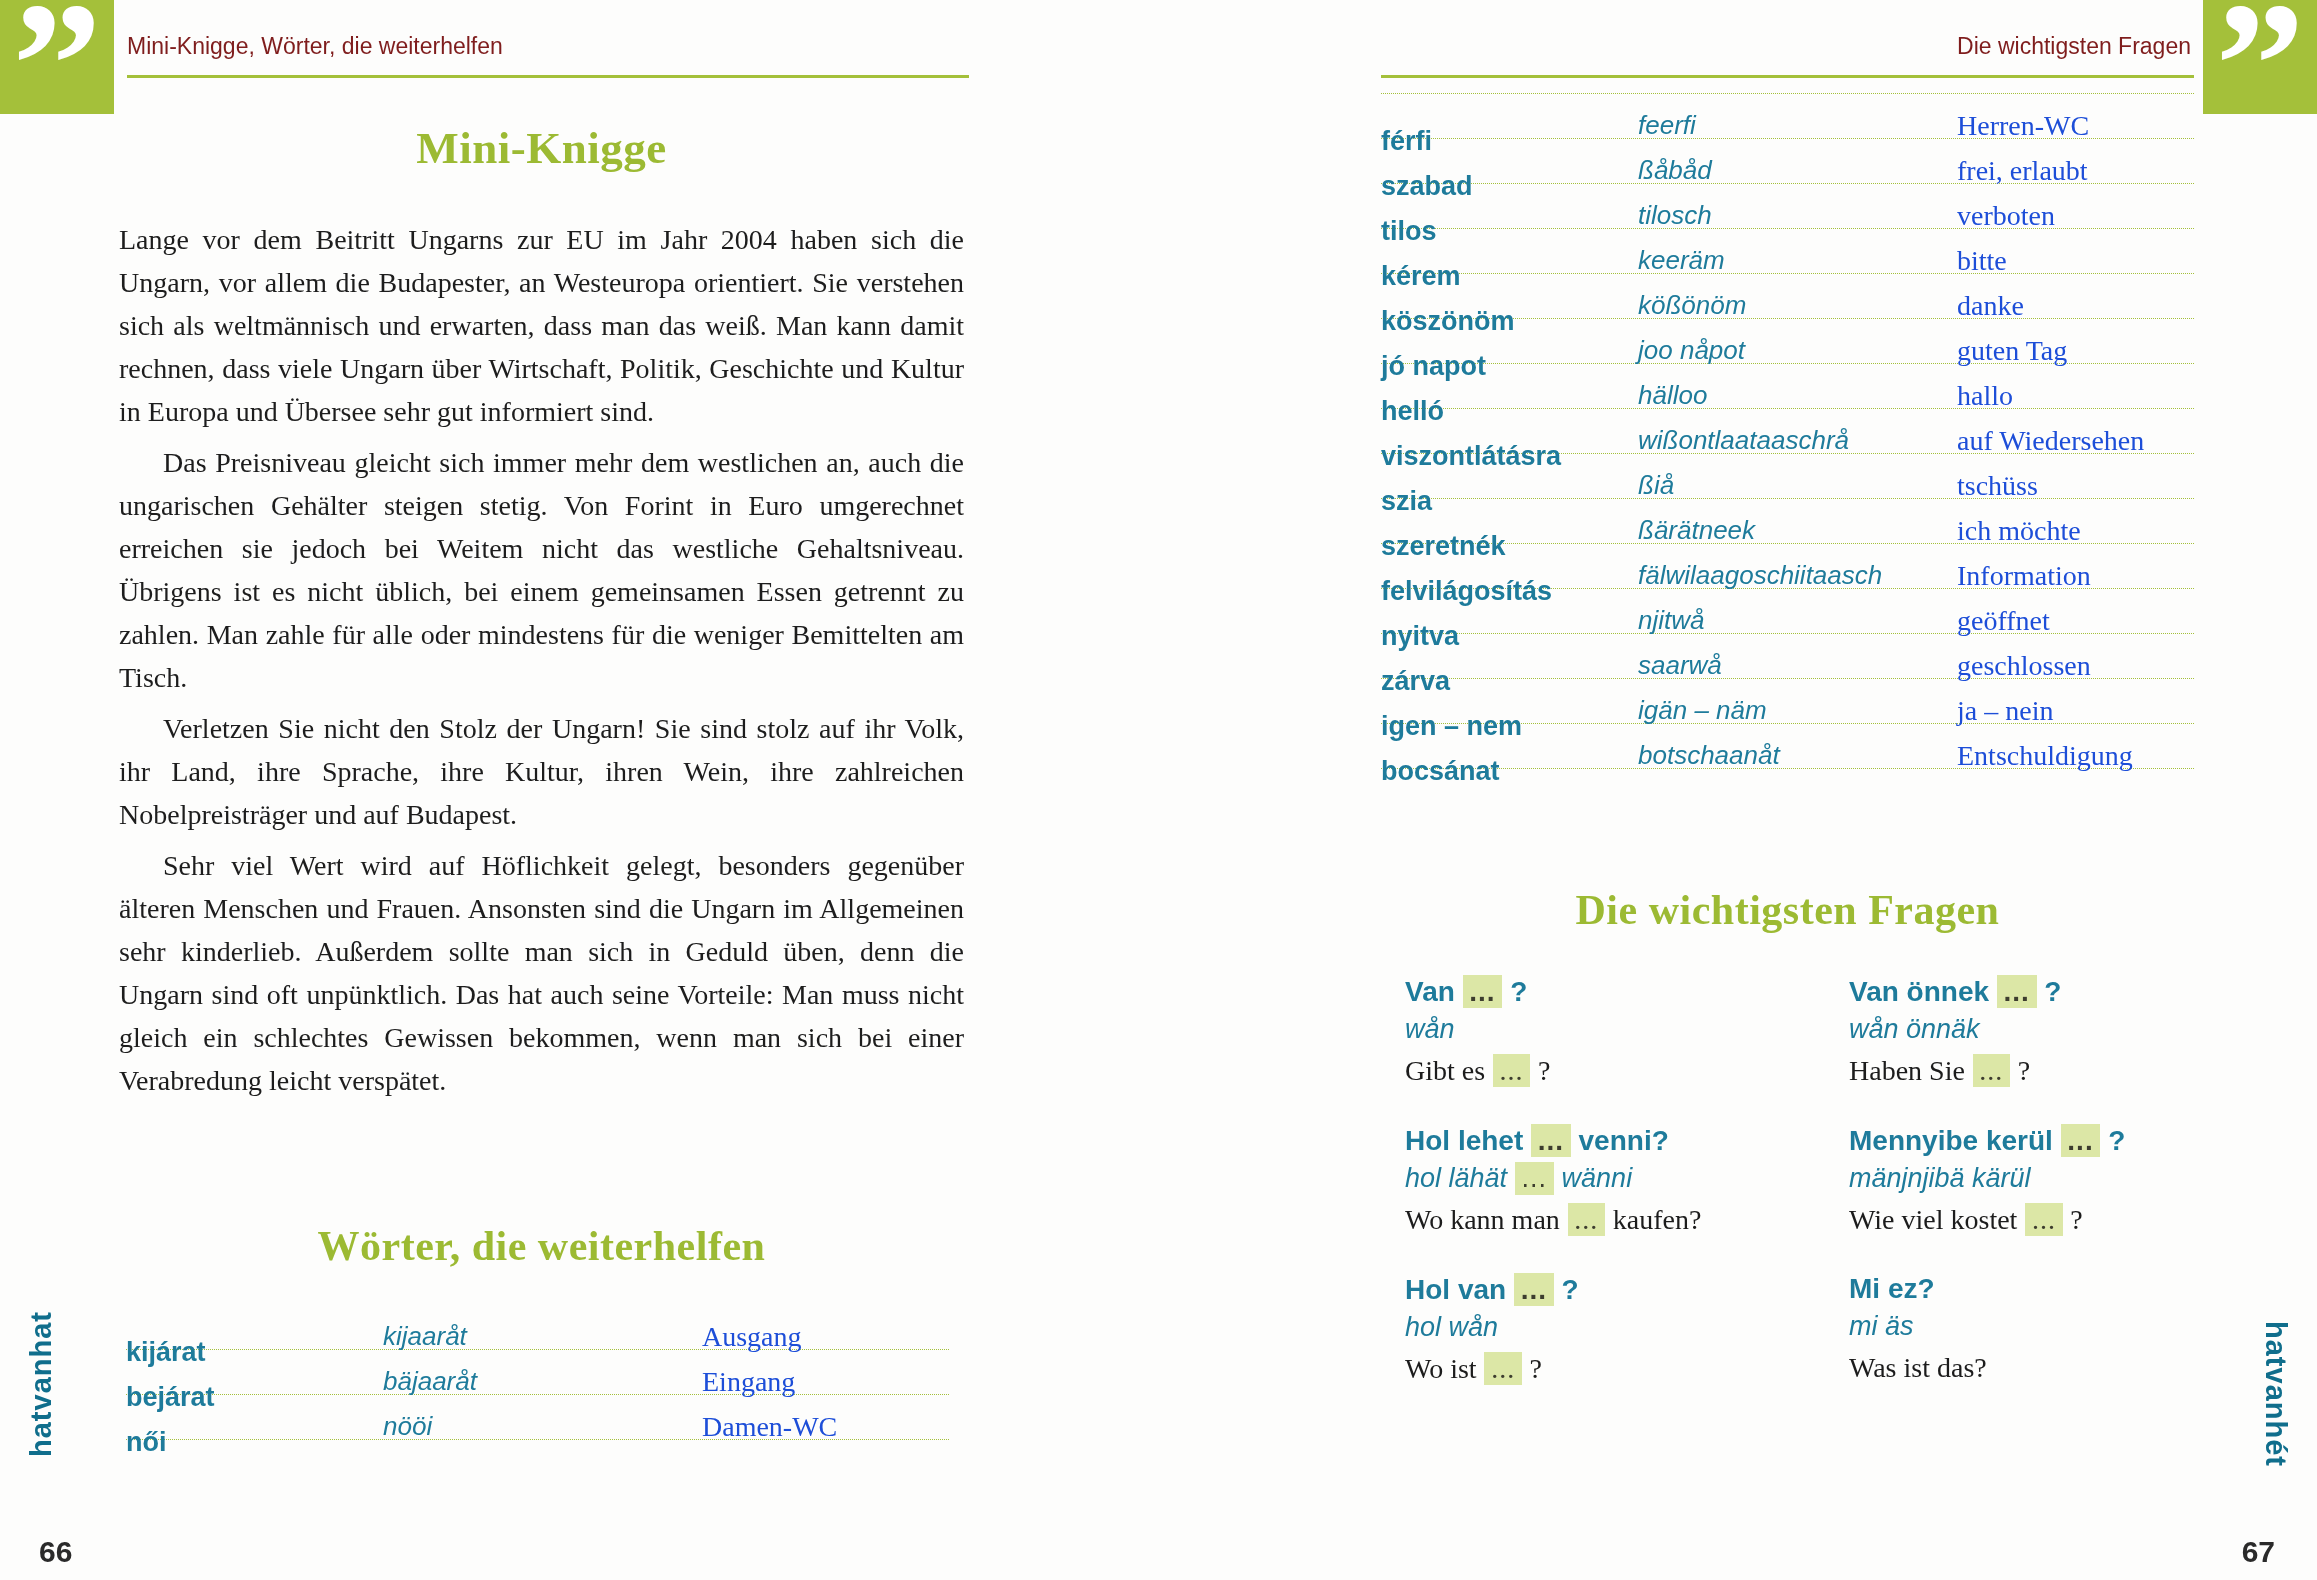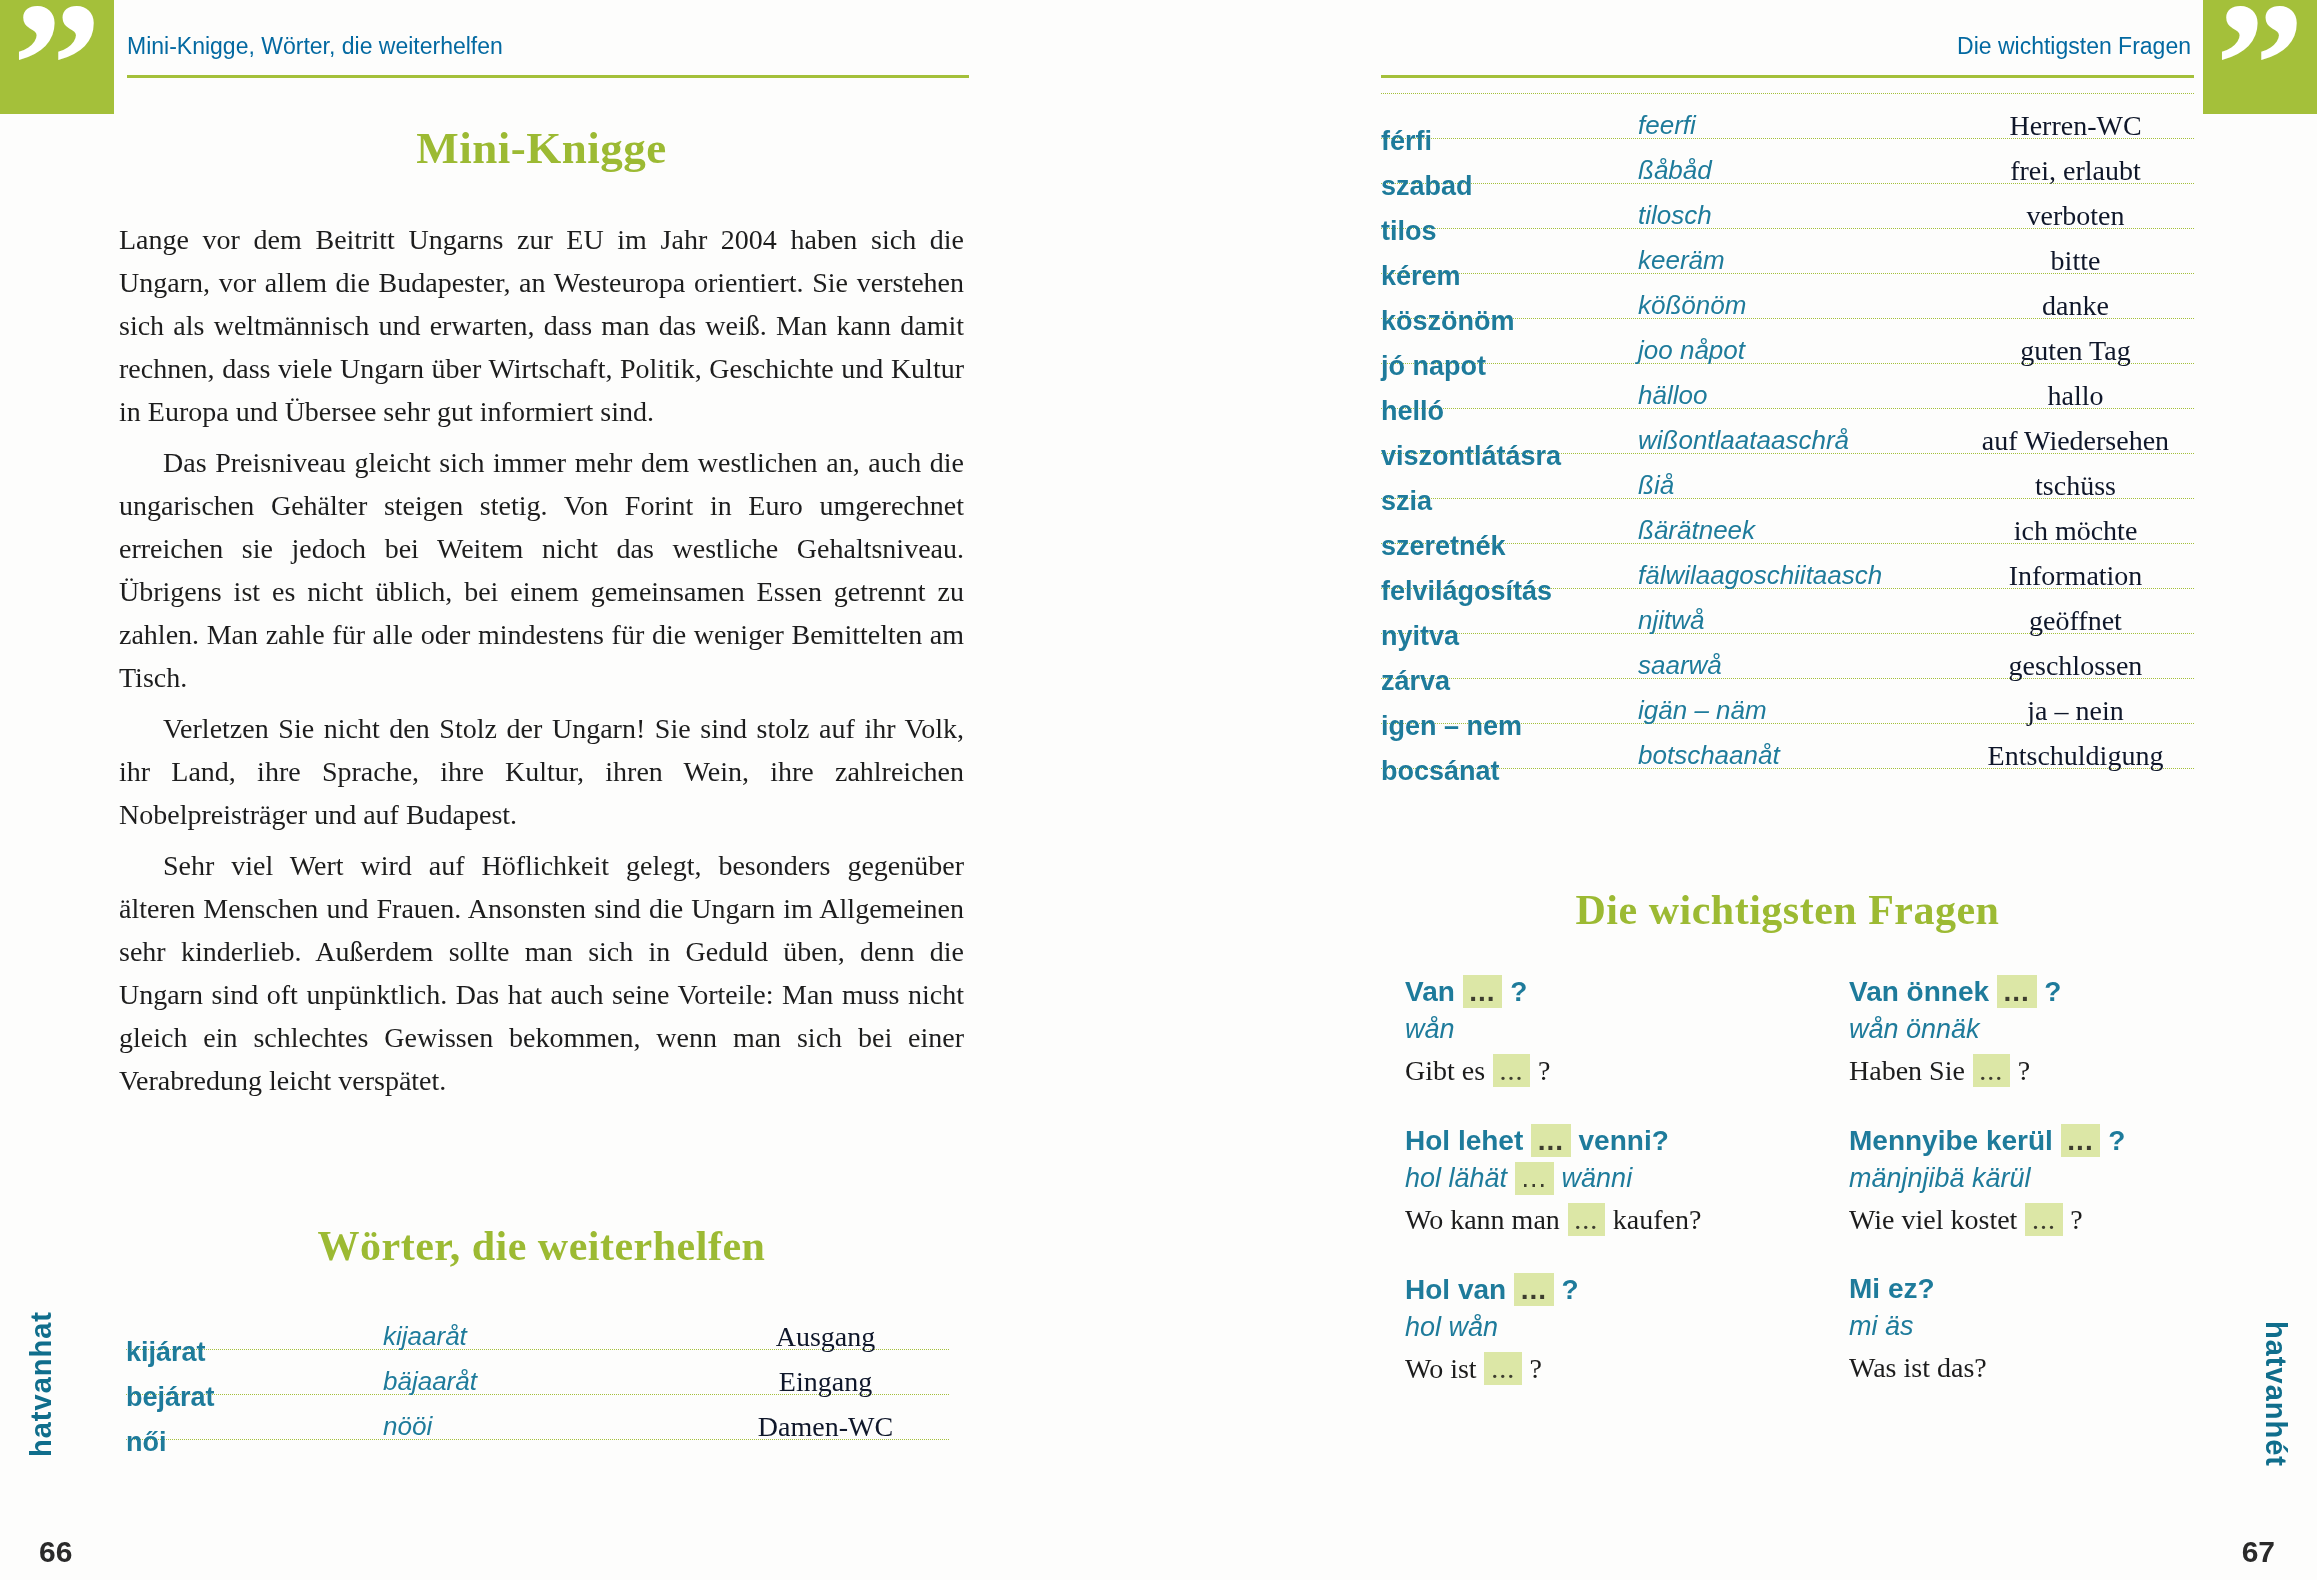--- a/index.html
+++ b/index.html
@@ -9,21 +9,21 @@
   .spread { position:absolute; inset:0; background:#fdfdfc; }
 
   
   .quote-block { position:absolute; top:0; width:114px; height:114px; background:#a4c03a; overflow:hidden; }
   .quote-block.qleft { left:0; }
   .quote-block.qright { right:0; }
   .quote-glyph { position:absolute; left:50%; transform:translateX(-50%); top:-25px;
                  font:bold 179px "Liberation Serif", serif; color:#ffffff; line-height:1; }
 
   
-  .runhead { position:absolute; top:33px; font:23px "Liberation Sans", sans-serif; color:#0369a1; }
+  .runhead { position:absolute; top:33px; font:23px "Liberation Sans", sans-serif; color:#7f1d1d; }
   .runhead.rh-left { left:127px; }
   .runhead.rh-right { right:126px; text-align:right; }
   .rule { position:absolute; top:75px; height:2.9px; background:#a4c03a; }
   .rule.r-left { left:127px; width:842px; }
   .rule.r-right { left:1381px; width:813px; }
 
   
   .green-title { position:absolute; font:bold 45px "Liberation Serif", serif; color:#9cba33;
                  letter-spacing:0.5px; text-align:center; }
   #title-mini   { top:122px; left:111px; width:861px; }
@@ -38,21 +38,21 @@
   .bodytext p + p { text-indent:44px; }
 
   
   .vocab { position:absolute; font-size:27px; }
   .vocab.vleft  { top:1305px; left:126px; width:823px; }
   .vocab.vright { top:93px; left:1381px; width:813px; border-top:1.9px dotted #a4c03a; }
   .vrow { display:grid; grid-template-columns:257px 319px 1fr; align-items:center;
           height:45px; border-bottom:1.9px dotted #a4c03a; }
   .hu { font-family:"Liberation Sans", sans-serif; font-weight:bold; color:#1e7b9b;margin-top:32px; }
   .pr { font-family:"Liberation Sans", sans-serif; font-style:italic; color:#1e7b9b; font-size:26px; }
-  .de { font-family:"Liberation Serif", serif; color:#0f172a; font-size:28px;text-align:center; }
+  .de { font-family:"Liberation Serif", serif; color:#1d4ed8; font-size:28px; }
 
   
   .questions { position:absolute; top:975px; left:1405px; width:816px;
                display:grid; grid-template-columns:444px 1fr; row-gap:32px; }
   .qblock { line-height:42px; }
   .q-hu { font:bold 28px "Liberation Sans", sans-serif; color:#1e7b9b; }
   .q-pr { font-style:italic; font-size:27px; font-family:Liberation Sans, sans-serif; color:#1e7b9b; }
   .q-de { font-size:28px; font-family:"Liberation Serif", serif; color:#1c1c1c; }
   .dots { display:inline-block; background:#dce7a6; color:#3d3d2e; padding:0 6.8px; margin:0 7.7px;
           line-height:33px; letter-spacing:1px; font-style:normal; }

